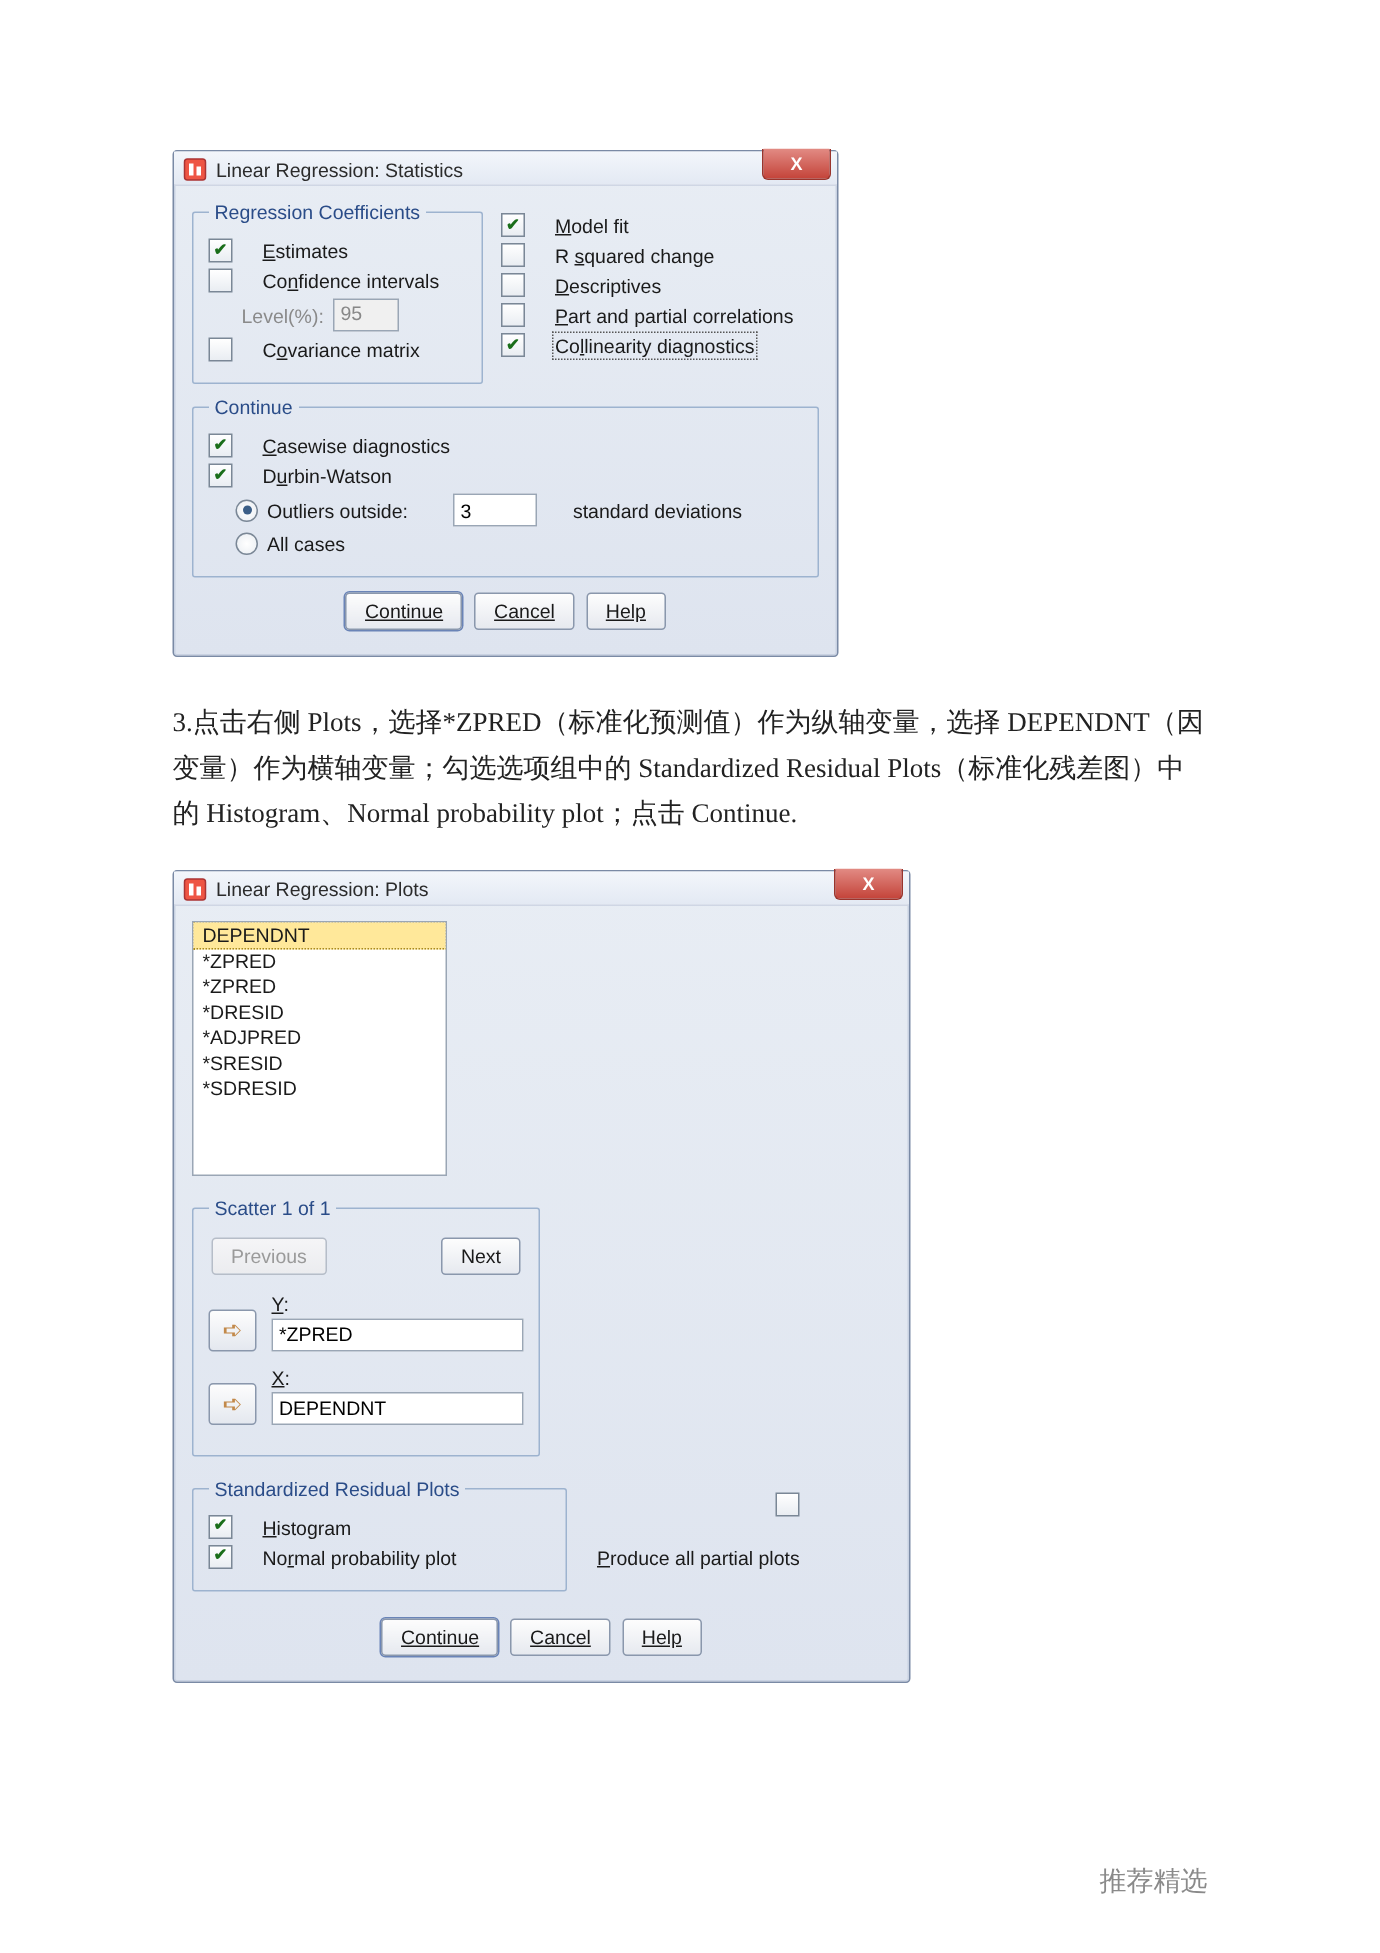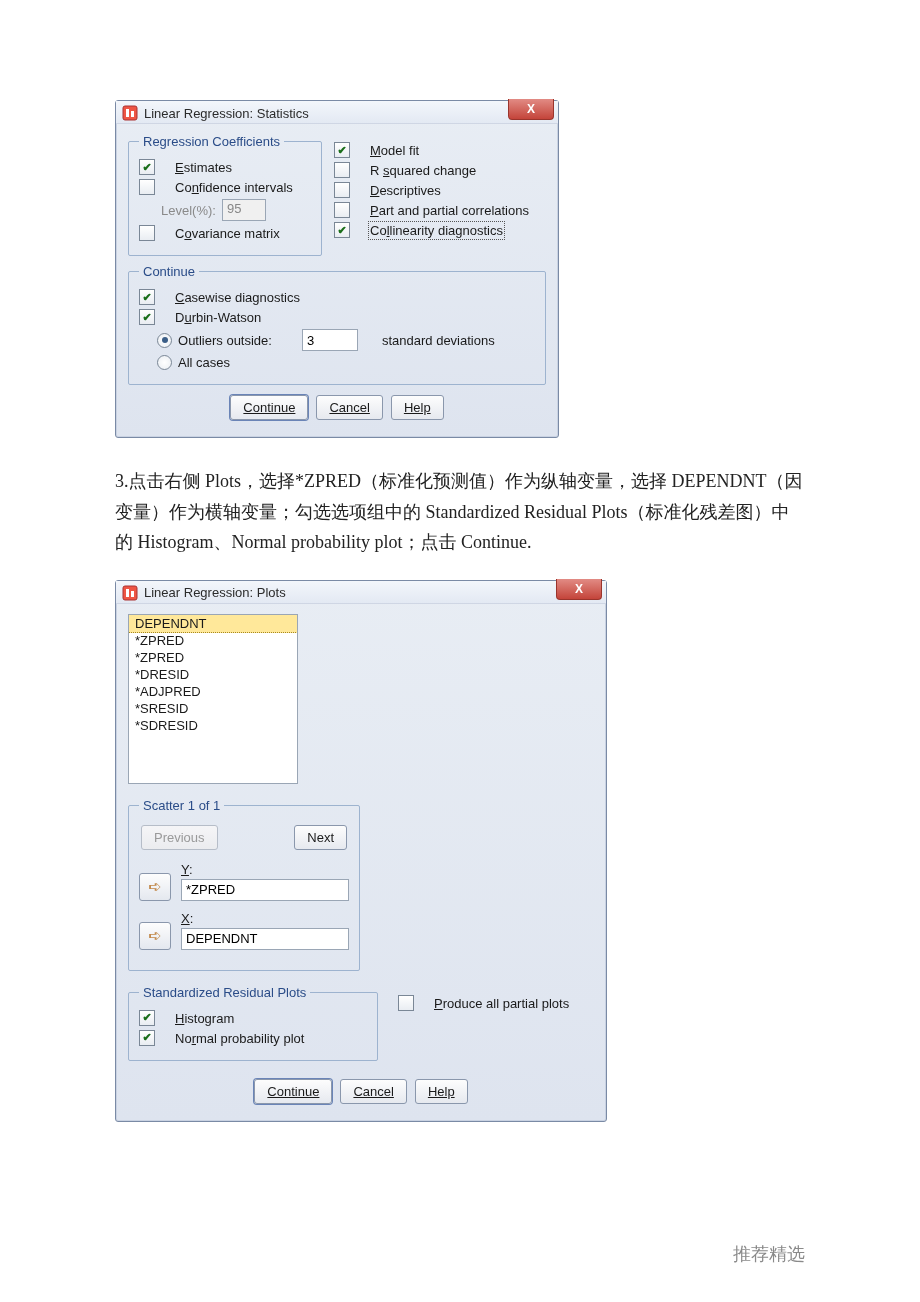--- a/index.html
+++ b/index.html
@@ -171,21 +171,21 @@
     color:#c2894a; font-size:16px;
   }
   .xy-row { display:flex; align-items:flex-end; gap:10px; margin:6px 0 10px 0; }
   .xy-col { display:flex; flex-direction:column; gap:2px; }
   .xy-label { font-size:13px; }
   .xy-label .u { text-decoration:underline; }
   .xy-input { width:158px; }
 
   .srp-row { display:flex; align-items:flex-start; gap:20px; margin-top:6px; }
   .srp-fs { flex:0 0 228px; }
-  .partial { margin-top:10px; }
+  .partial { margin-top:10px;flex-direction:column; }
 
   .footer {
     text-align:right;
     font-size:18px;
     color:#8a8a8a;
     margin-top: 120px;
     font-family: "Songti SC","SimSun",serif;
   }
 </style>
 </head>

